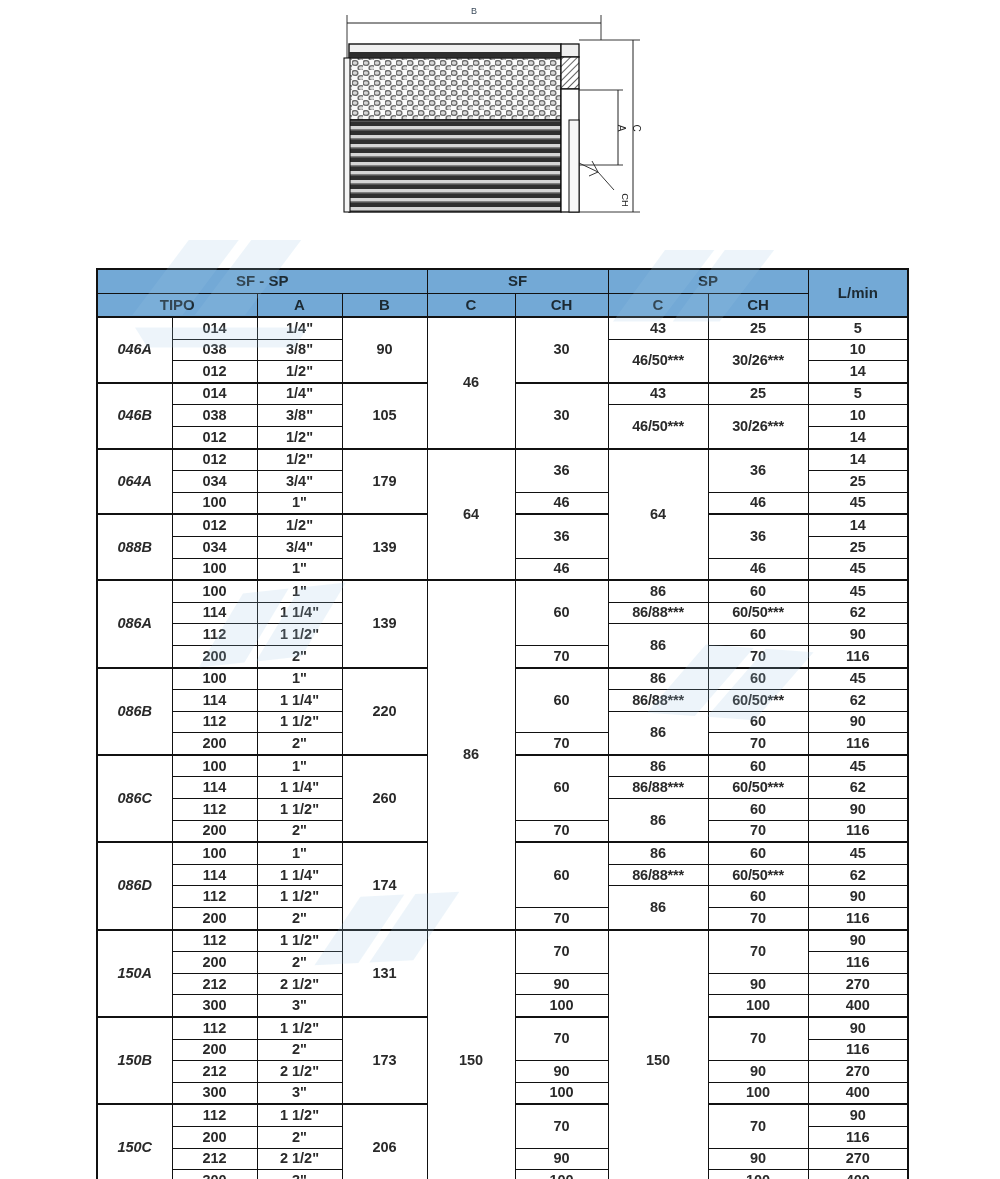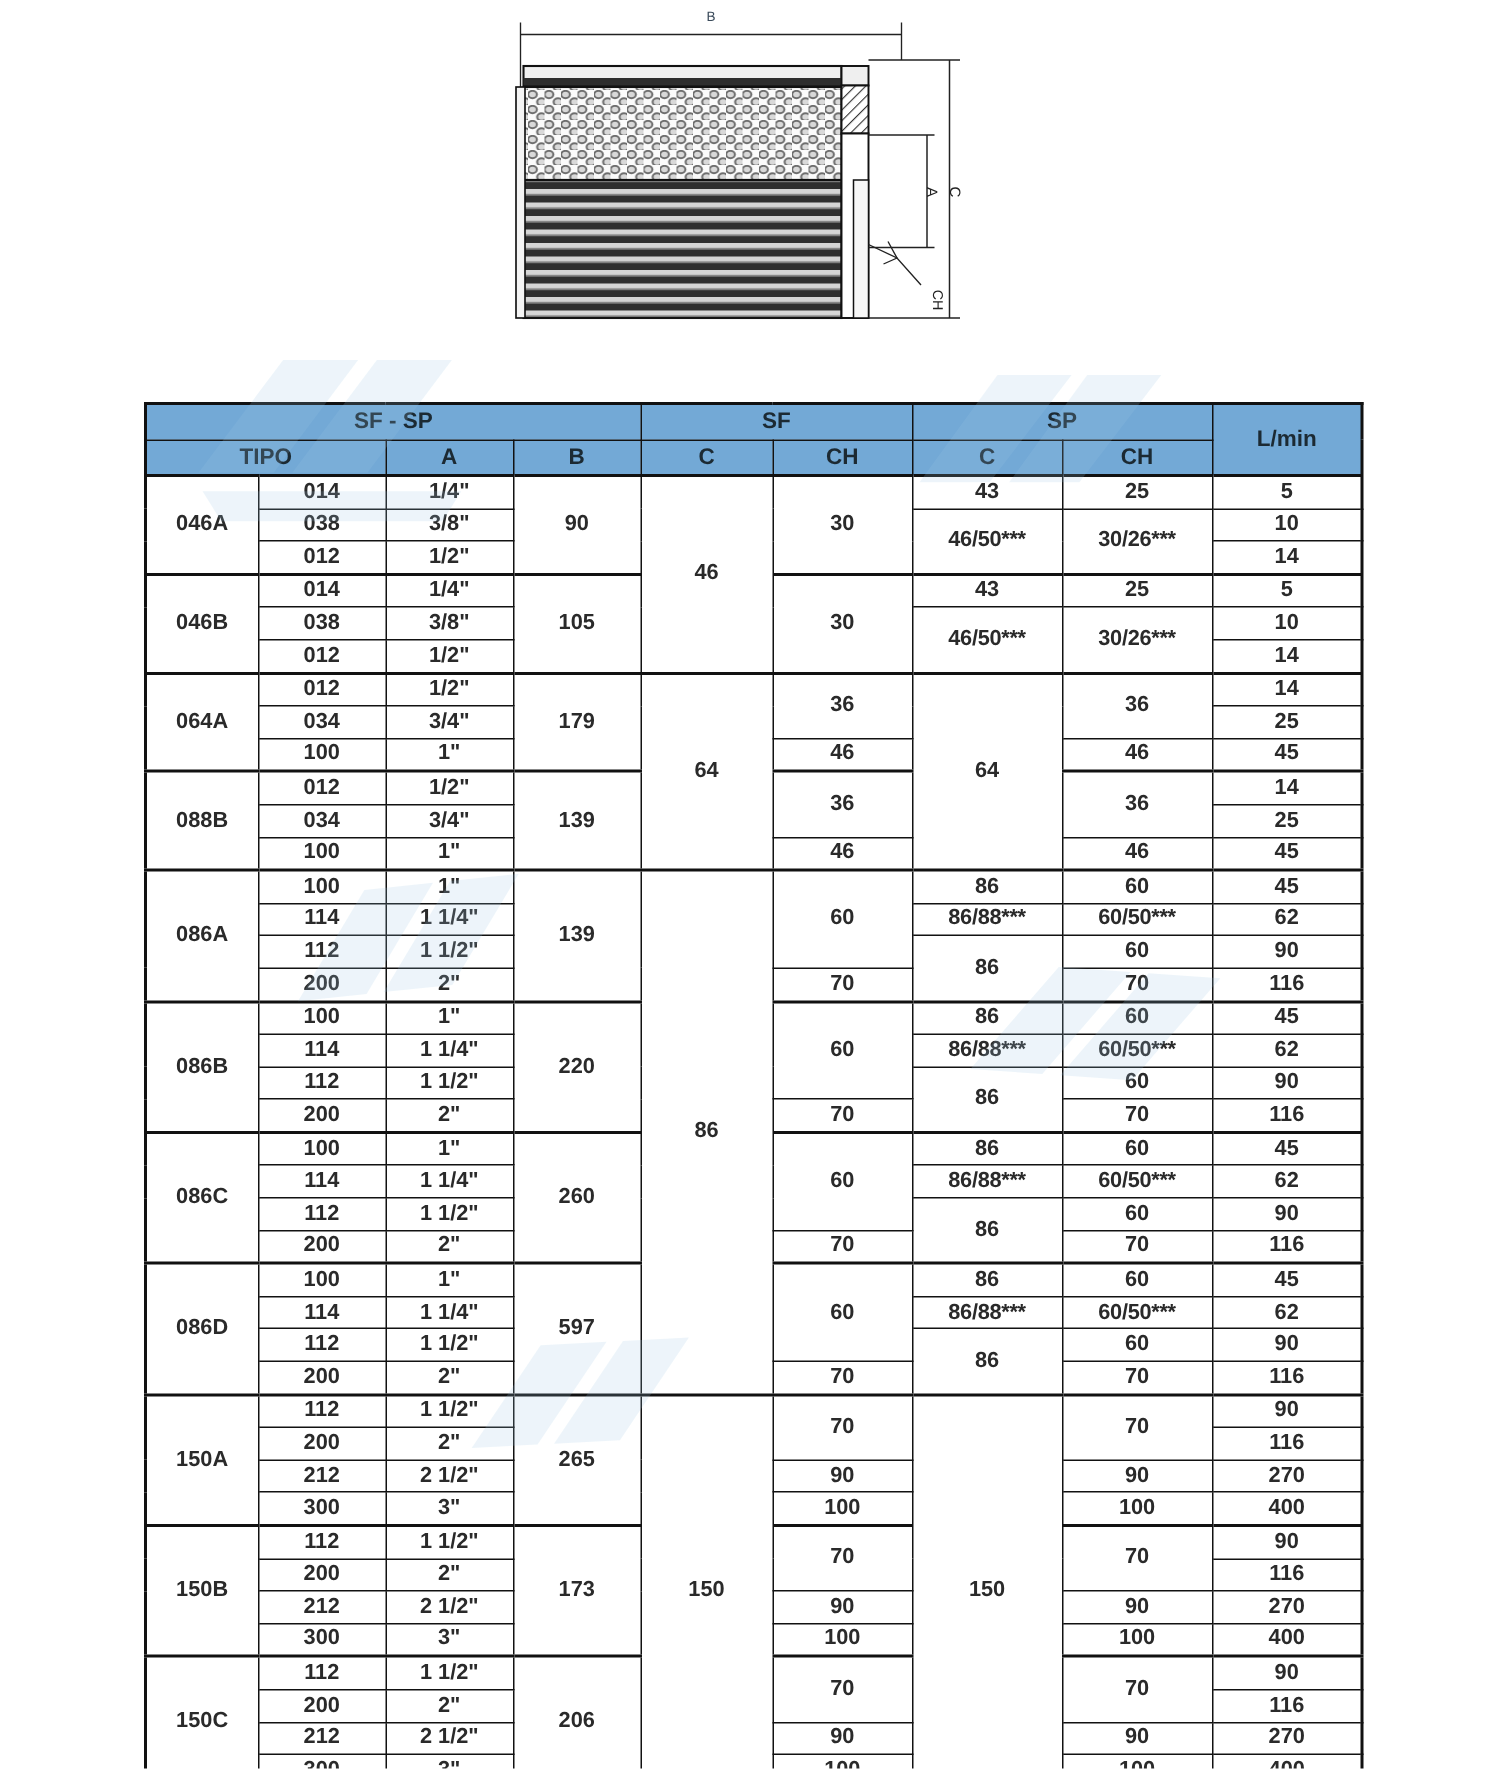--- a/index.html
+++ b/index.html
@@ -61,21 +61,21 @@
     background: #fff;
   }
   table.spec thead th {
     background: #73a9d6;
     color: #1c2a33;
     font-size: 15px;
     height: 22px;
   }
   table.spec thead th.hdr-tall { height: 46px; }
   tr.drow td { height: 20.6px; }
-  td.grp { font-size: 15px; }
+  td.grp { font-size: 15px; font-style: italic; }
   table.spec tbody tr td.thickline { border-top: 2.5px solid #111; }
   .star { letter-spacing: -0.2px; }
 </style>
 </head>
 <body>
 
 <div id="drawing-wrap">
   <svg id="drawing-svg" width="340" height="232" viewBox="0 0 340 232">
     <defs>
       <pattern id="mesh" width="11" height="10" patternUnits="userSpaceOnUse">
@@ -355,21 +355,21 @@
           <td>200</td>
           <td>2"</td>
           <td>70</td>
           <td>70</td>
           <td>116</td>
         </tr>
         <tr class="drow">
           <td rowspan="4" class="grp thickline">086D</td>
           <td class="thickline">100</td>
           <td class="thickline">1"</td>
-          <td rowspan="4" class="thickline">597</td>
+          <td rowspan="4" class="thickline">174</td>
           <td rowspan="3" class="thickline">60</td>
           <td class="thickline">86</td>
           <td class="thickline">60</td>
           <td class="thickline">45</td>
         </tr>
         <tr class="drow">
           <td>114</td>
           <td>1 1/4"</td>
           <td class="star ">86/88***</td>
           <td class="star ">60/50***</td>
@@ -386,21 +386,21 @@
           <td>200</td>
           <td>2"</td>
           <td>70</td>
           <td>70</td>
           <td>116</td>
         </tr>
         <tr class="drow">
           <td rowspan="4" class="grp thickline">150A</td>
           <td class="thickline">112</td>
           <td class="thickline">1 1/2"</td>
-          <td rowspan="4" class="thickline">265</td>
+          <td rowspan="4" class="thickline">131</td>
           <td rowspan="12" class="thickline">150</td>
           <td rowspan="2" class="thickline">70</td>
           <td rowspan="12" class="thickline">150</td>
           <td rowspan="2" class="thickline">70</td>
           <td class="thickline">90</td>
         </tr>
         <tr class="drow">
           <td>200</td>
           <td>2"</td>
           <td>116</td>

